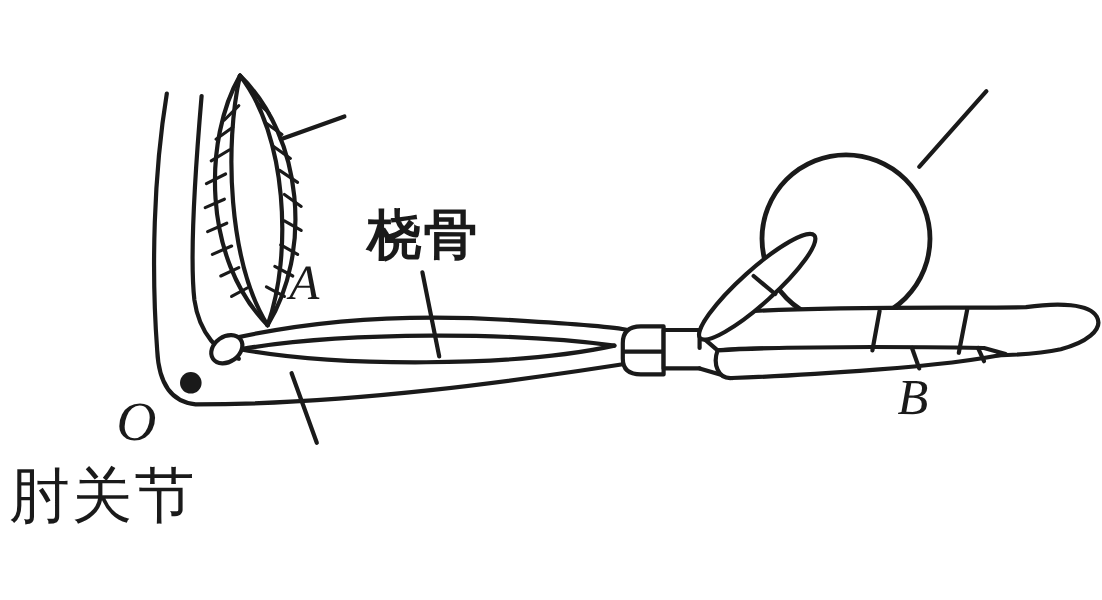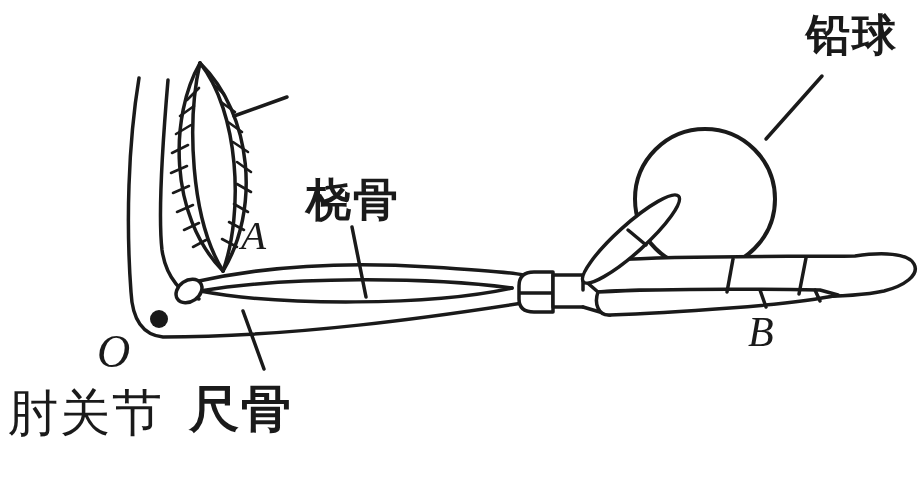--- a/index.html
+++ b/index.html
@@ -10,21 +10,21 @@
   svg .ln{stroke:#1a1a1a;stroke-width:3.5;fill:none;stroke-linecap:round;stroke-linejoin:round;}
   svg .thick{stroke-width:4;}
   svg .thin{stroke-width:2.6;}
   svg .wfill{fill:#ffffff;}
   svg .kfill{fill:#1a1a1a;stroke:none;}
   .label{position:absolute;color:#1a1a1a;white-space:nowrap;line-height:1;}
   .cjk-sans{font-family:"Liberation Sans",sans-serif;font-weight:700;letter-spacing:2px;}
   .cjk-serif{font-family:Liberation Serif, serif;font-weight:400;letter-spacing:2px;}
   .pt{font-family:"Liberation Serif",serif;font-style:italic;font-weight:400;}
   .biceps-label{left:288px;top:72px;font-size:42px;}
-  .radius-label{left:306px;top:177px;font-size:45px;}
+  .radius-label{left:306px;top:177px;font-size:45px;font-family:Liberation Mono, monospace;}
   .shotput-label{left:806px;top:13px;font-size:44px;}
   .ulna-label{left:189px;top:384px;font-size:50px;}
   .elbow-label{left:8px;top:388px;font-size:50px;}
   .forearm-label{left:445px;top:368px;font-size:52px;}
   .pt-o{left:97px;top:329px;font-size:46px;}
   .pt-a{left:241px;top:215px;font-size:41px;}
   .pt-b{left:748px;top:311px;font-size:42px;}
 </style>
 </head>
 <body>
@@ -105,19 +105,17 @@
 
     <g>
       <path class="ln" d="M 234,116 L 287,97"></path>
       <path class="ln" d="M 352,227 L 366,297"></path>
       <path class="ln" d="M 243,311 L 264,369"></path>
       <path class="ln" d="M 822,76 L 766,139"></path>
     </g>
   </svg>
 
   <div class="label cjk-sans radius-label">桡骨</div>
-  <div class="label cjk-sans shotput-label">铅球</div>
-  <div class="label cjk-sans ulna-label">尺骨</div>
   <div class="label cjk-serif elbow-label">肘关节</div>
   <div class="label pt pt-o">O</div>
   <div class="label pt pt-a">A</div>
   <div class="label pt pt-b">B</div>
 </div>
 
 </body></html>

